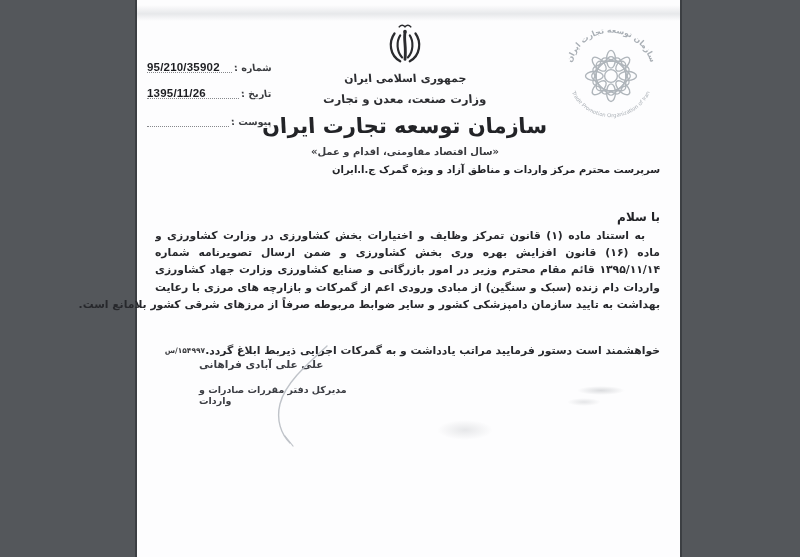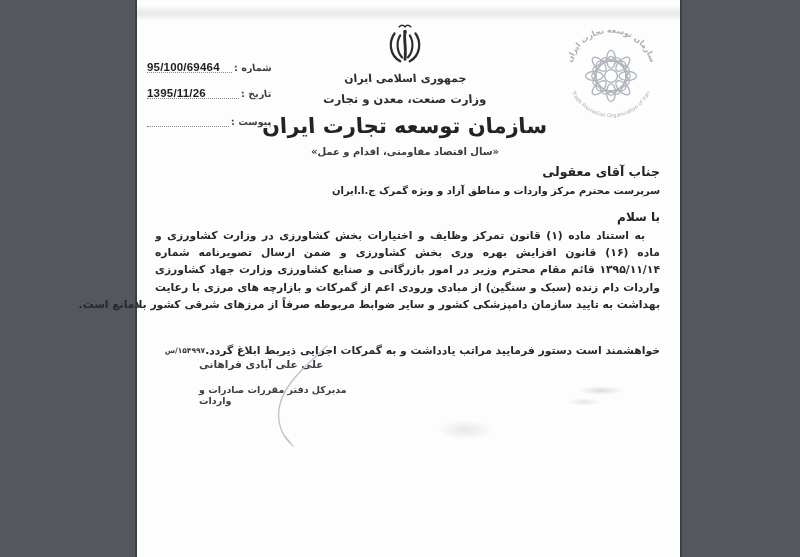--- a/index.html
+++ b/index.html
@@ -79,21 +79,21 @@
 </style>
 </head>
 <body>
 
 <div class="paper">
   <div class="scan-noise"></div>
 
   <div class="meta">
     <div class="meta-row r1">
       <span class="meta-label">شماره :</span>
-      <span class="meta-line"><span class="meta-value">95/100/69464</span></span>
+      <span class="meta-line"><span class="meta-value">95/210/35902</span></span>
     </div>
     <div class="meta-row r2">
       <span class="meta-label">تاریخ :</span>
       <span class="meta-line"><span class="meta-value">1395/11/26</span></span>
     </div>
     <div class="meta-row r3">
       <span class="meta-label">پیوست :</span>
       <span class="meta-line"><span class="meta-value"></span></span>
     </div>
   </div>
@@ -138,21 +138,20 @@
     </g>
     <text font-size="8" fill="#9aa1a8" font-weight="bold" font-family="DejaVu Sans, sans-serif">
       <textPath href="#arcTop" startOffset="50%" text-anchor="middle">سازمان توسعه تجارت ایران</textPath>
     </text>
     <text font-size="5.4" fill="#9aa1a8" font-family="DejaVu Sans, sans-serif">
       <textPath href="#arcBot" startOffset="50%" text-anchor="middle">Trade Promotion Organization of Iran</textPath>
     </text>
   </svg>
 
   <div class="recipient">
-    <div class="recipient-name">جناب آقای معقولی</div>
     <div class="recipient-title">سرپرست محترم مرکز واردات و مناطق آزاد و ویژه گمرک ج.ا.ایران</div>
   </div>
   <div class="salutation">با سلام</div>
 
   <div class="body-par">
     <div class="bline just indent">به استناد ماده (۱) قانون تمرکز وظایف و اختیارات بخش کشاورزی در وزارت کشاورزی و آئین نامه اجرایی آن و</div>
     <div class="bline just">ماده (۱۶) قانون افزایش بهره وری بخش کشاورزی و ضمن ارسال تصویرنامه شماره ۹۵/۵۰۱/۴۷۷۶ مورخ</div>
     <div class="bline just">۱۳۹۵/۱۱/۱۴ قائم مقام محترم وزیر در امور بازرگانی و صنایع کشاورزی وزارت جهاد کشاورزی به آگاهی می رساند،</div>
     <div class="bline just">واردات دام زنده (سبک و سنگین) از مبادی ورودی اعم از گمرکات و بازارچه های مرزی با رعایت مقررات قرنطینه و</div>
     <div class="bline">بهداشت به تایید سازمان دامپزشکی کشور و سایر ضوابط مربوطه صرفاً از مرزهای شرقی کشور بلامانع است.</div>

